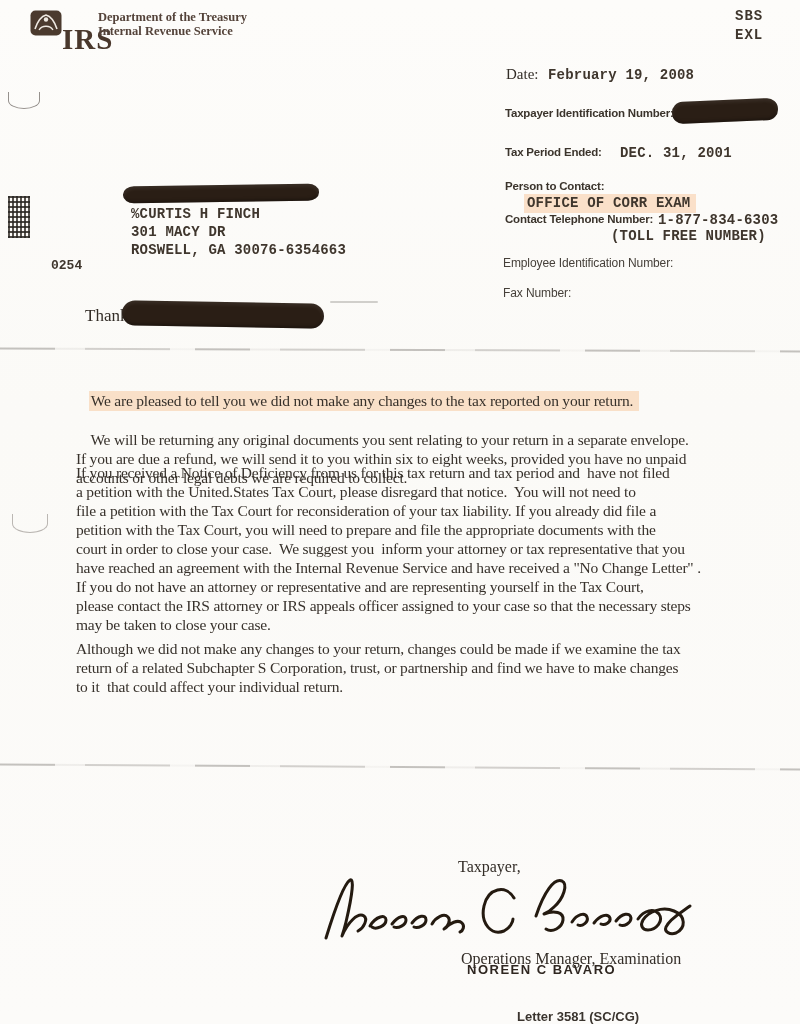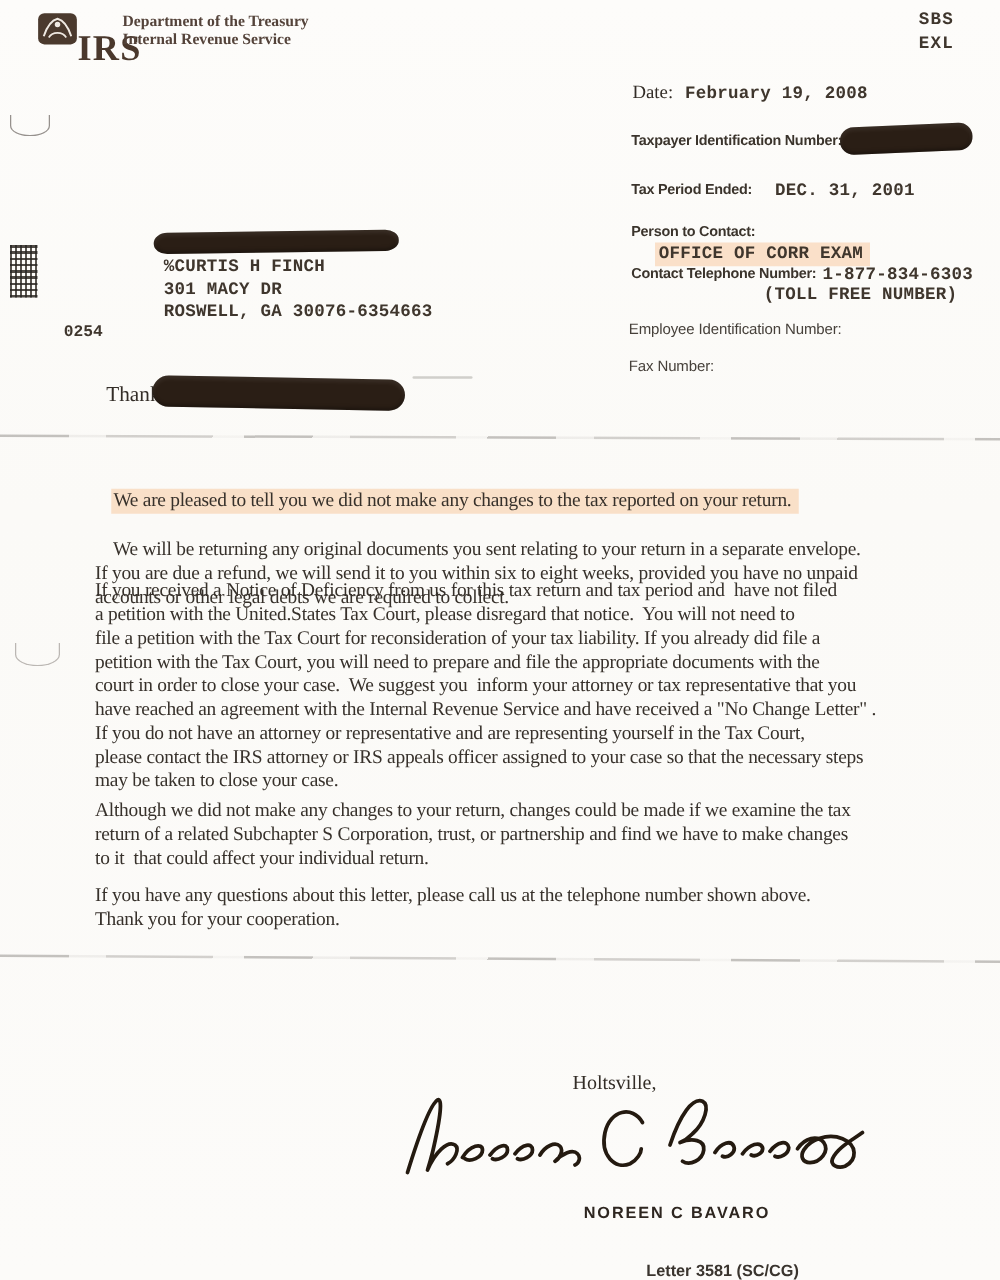--- a/index.html
+++ b/index.html
@@ -129,35 +129,34 @@
 file a petition with the Tax Court for reconsideration of your tax liability. If you already did file a
 petition with the Tax Court, you will need to prepare and file the appropriate documents with the
 court in order to close your case.  We suggest you  inform your attorney or tax representative that you
 have reached an agreement with the Internal Revenue Service and have received a "No Change Letter" .
 If you do not have an attorney or representative and are representing yourself in the Tax Court,
 please contact the IRS attorney or IRS appeals officer assigned to your case so that the necessary steps
 may be taken to close your case.</div>
   <div class="abs bodytext" style="left:76px; top:639px;">Although we did not make any changes to your return, changes could be made if we examine the tax
 return of a related Subchapter S Corporation, trust, or partnership and find we have to make changes
 to it  that could affect your individual return.</div>
-  <div class="abs bodytext" style="left:76px; top:707px;">If you have any questions about this letter, please call us at the telephone number shown above.
-Thank you for your cooperation.</div>
 
-  <div class="abs serif closing-val" style="left:458px; top:858px;">Holtsville,</div>
+  <div class="abs serif closing-val" style="left:458px; top:858px;">Taxpayer,</div>
 
   <span class="abs" style="left:318px; top:872px;">
     <svg width="380" height="82" viewBox="0 0 380 82">
       <g fill="none" stroke="#241a10" stroke-width="3" stroke-linecap="round" stroke-linejoin="round">
         <path d="M8 66 C16 40 26 12 32 8 C36 6 35 20 28 50 C26 58 24 64 24 64 C30 50 40 40 46 44 C50 47 46 56 40 59"></path>
         <path d="M52 54 C58 44 68 42 68 48 C68 54 58 58 54 55 M74 52 C80 44 88 42 88 48 C88 53 80 57 76 55 M94 51 C100 43 108 42 108 48 C108 53 100 57 96 55 M114 52 C118 45 126 41 130 45 C133 48 130 55 126 57 C132 51 140 47 144 51 C147 54 145 59 142 60"></path>
         <path d="M196 26 C188 12 170 16 166 34 C162 52 174 64 186 59 C192 56 195 50 195 47"></path>
         <path d="M218 44 C226 20 236 6 244 9 C250 12 246 26 236 35 C231 40 226 42 226 42 C236 38 246 40 245 48 C244 56 234 61 228 57"></path>
         <path d="M254 50 C259 42 267 40 269 45 C271 50 264 55 260 53 M276 51 C282 43 290 41 292 46 C293 50 287 54 283 52 M298 49 C304 41 312 40 313 46 C313 51 306 55 302 53"></path>
         <path d="M320 47 C326 38 336 36 341 42 C346 49 338 58 330 58 C324 58 322 53 325 48 C330 40 344 34 356 39 C368 44 368 56 358 61 C352 63 346 60 348 55 C352 46 364 40 372 34"></path>
       </g>
     </svg>
   </span>
 
   <div class="abs sans signer" style="left:467px; top:934px;">NOREEN C BAVARO</div>
+  <div class="abs serif title-line" style="left:461px; top:950px;">Operations Manager, Examination</div>
 
   <div class="abs sans footer-id" style="left:517px; top:1009px;">Letter 3581 (SC/CG)</div>
 
 </div>
 
 </body></html>

